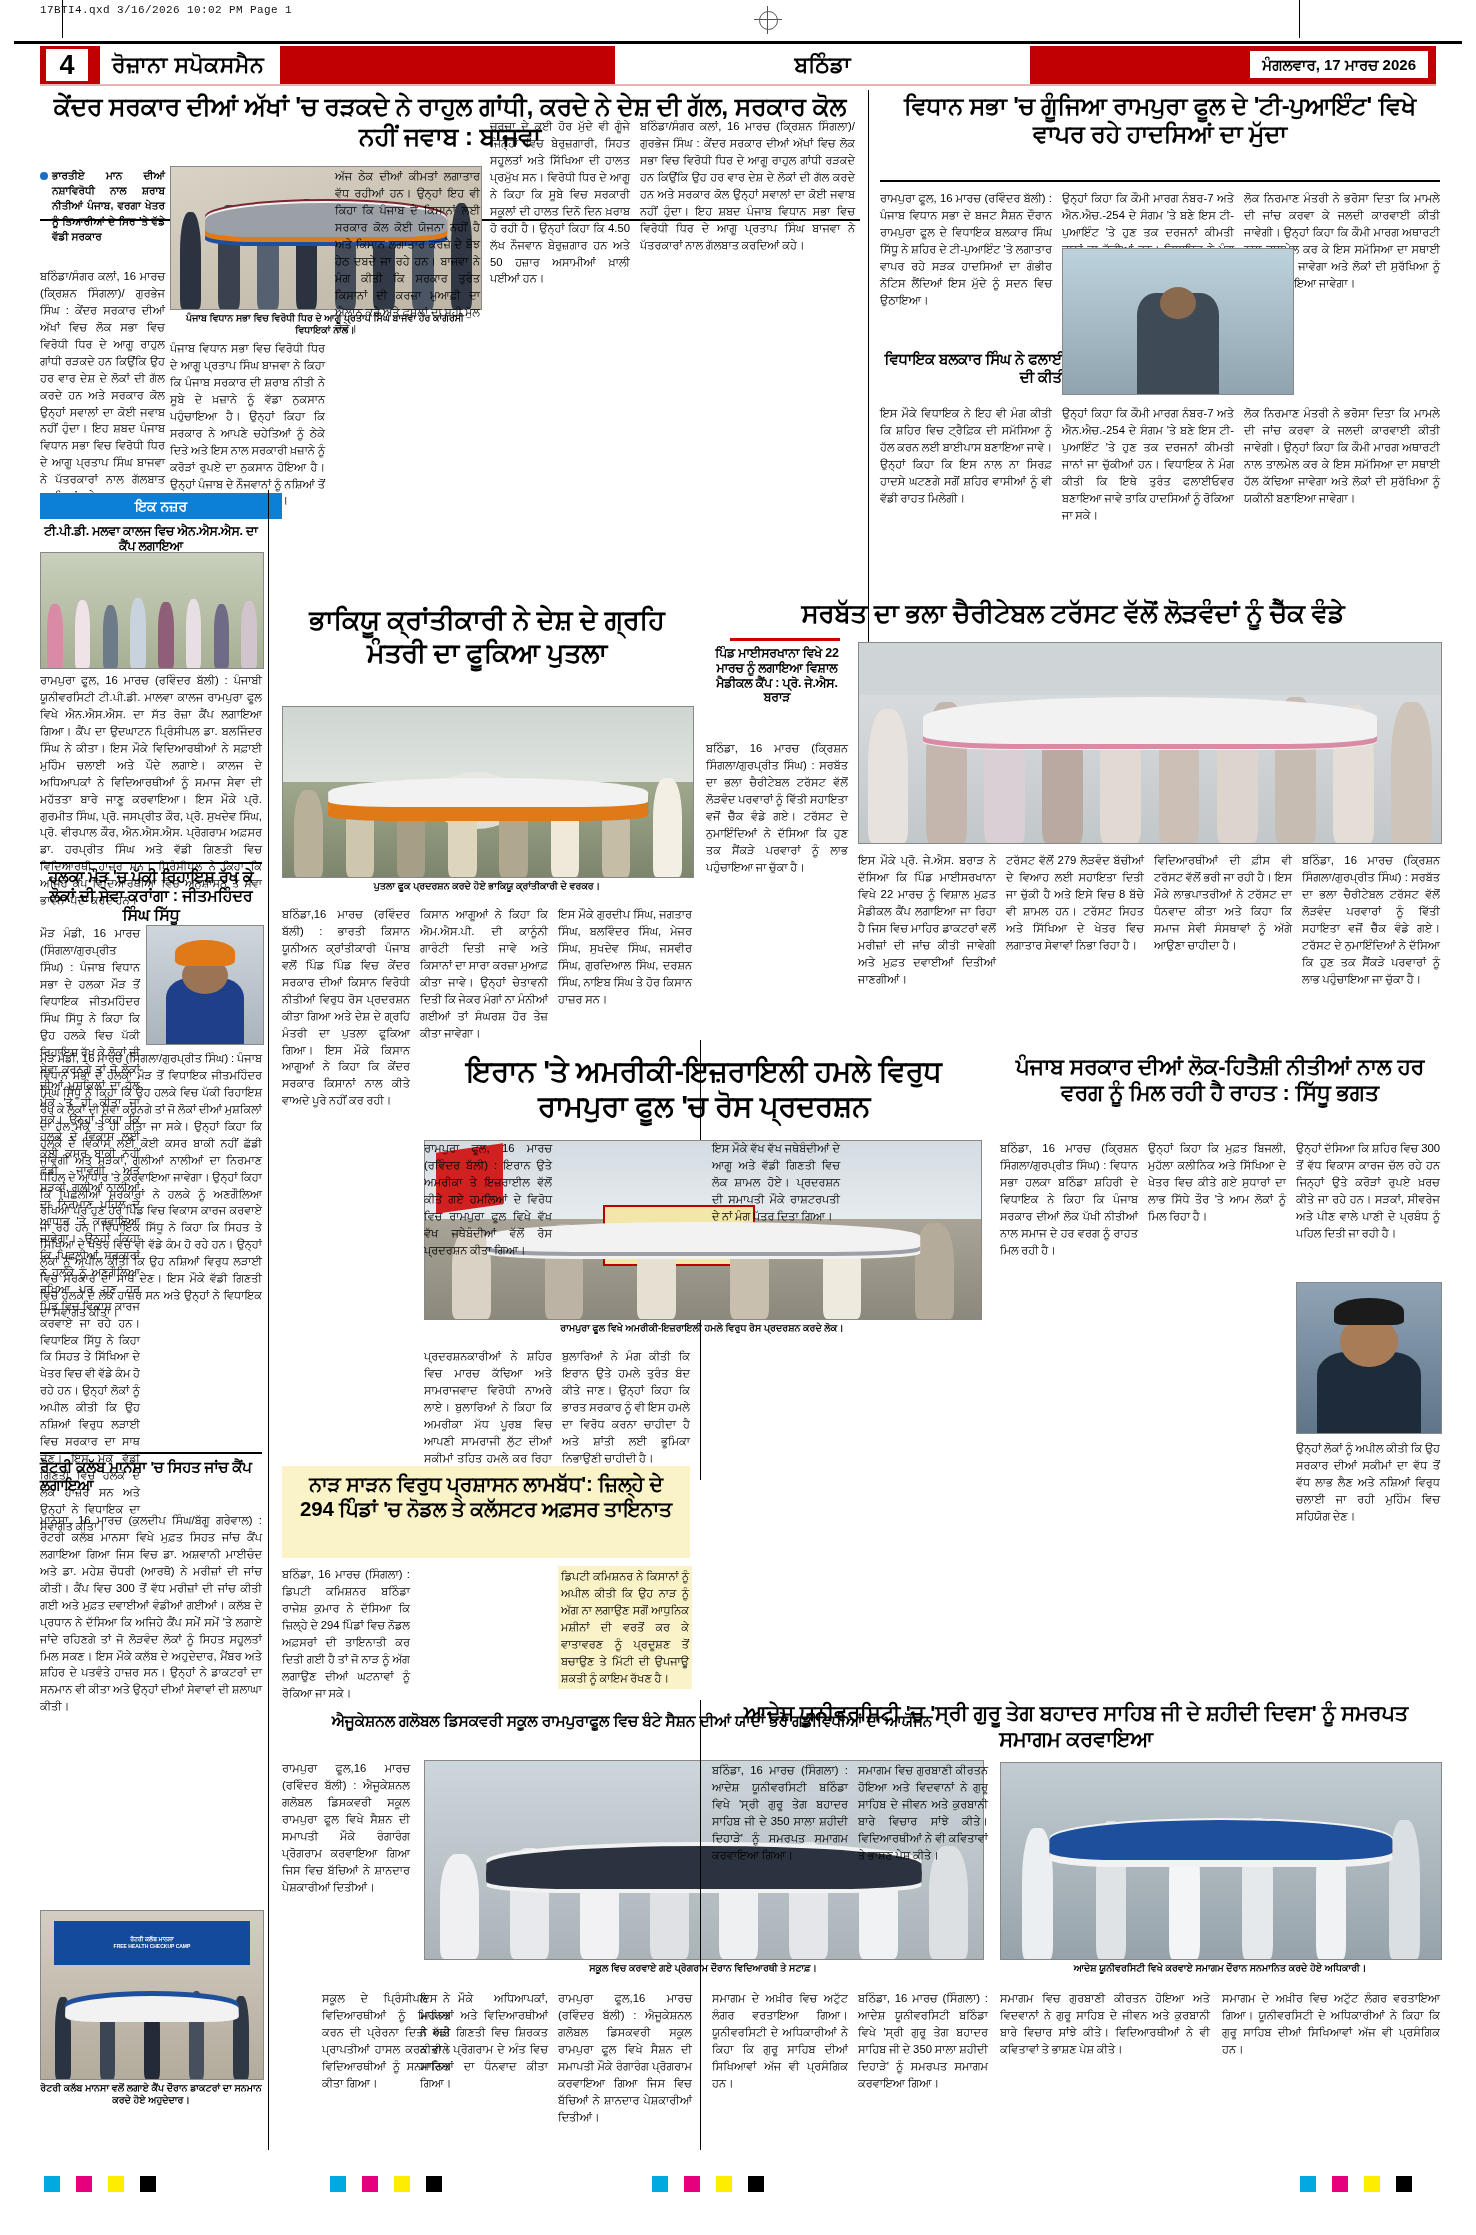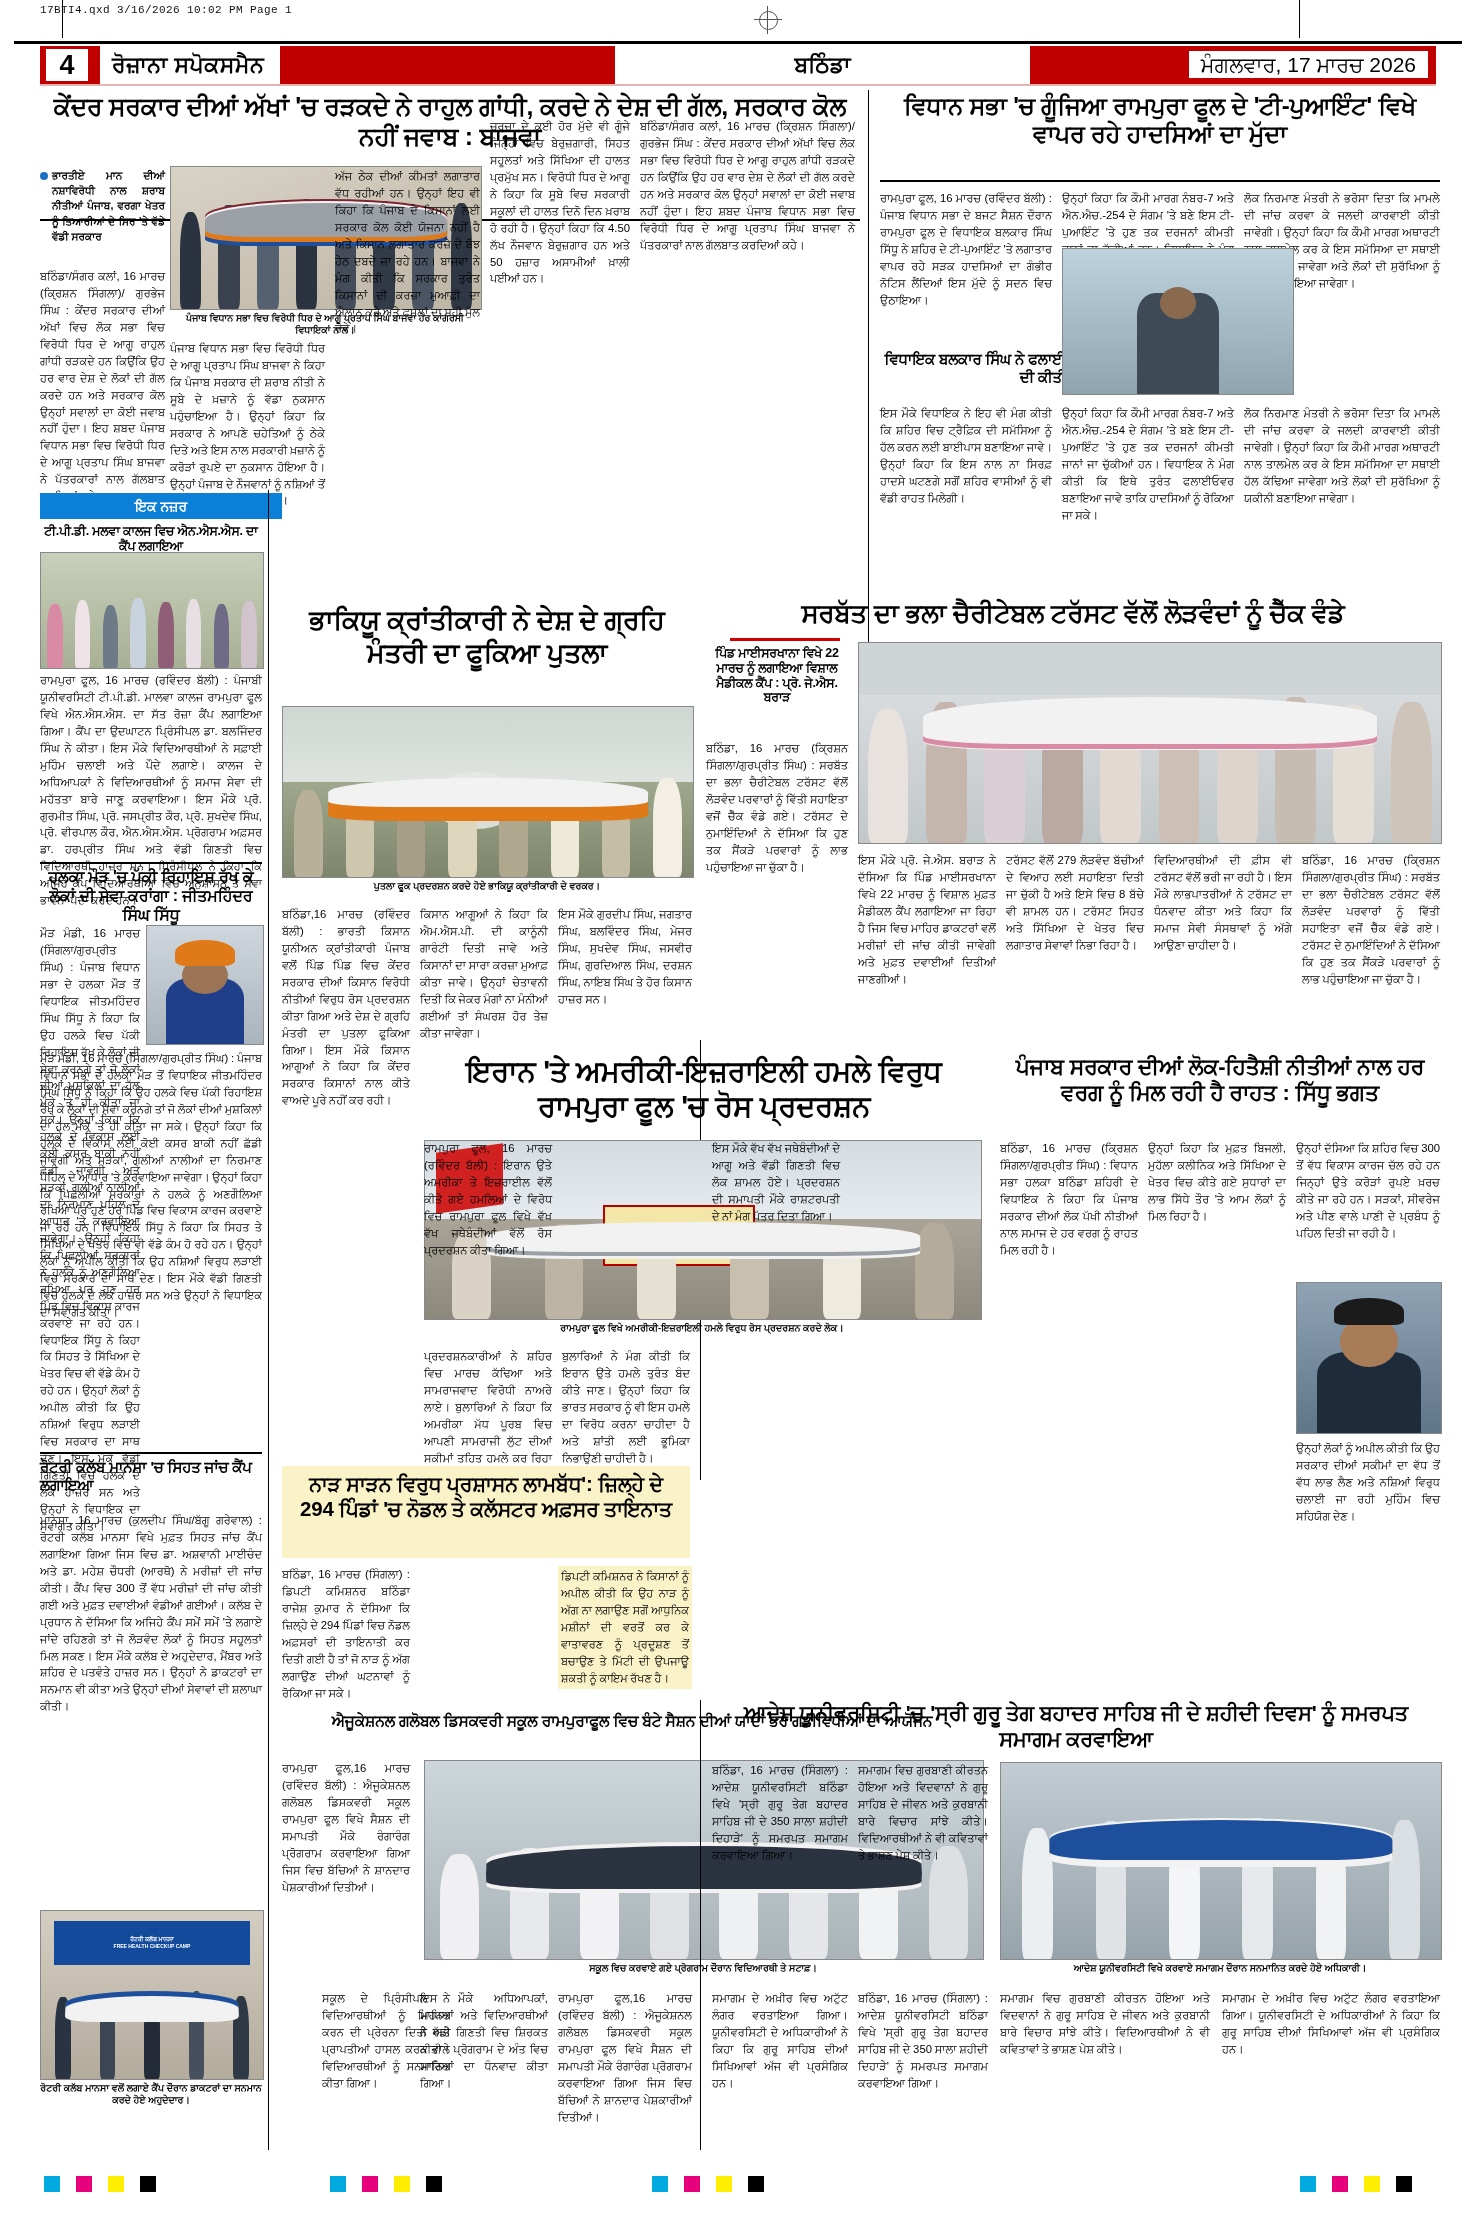--- a/index.html
+++ b/index.html
@@ -40,21 +40,21 @@
   .mh-pagenum span{position:absolute;left:6px;top:3px;width:42px;height:32px;background:#fff;
      color:#000;font-size:27px;font-weight:bold;line-height:32px;text-align:center;}
   .mh-brand{position:absolute;left:60px;top:0;height:38px;z-index:5;background:#fff;
      padding:0 16px 0 12px;display:flex;align-items:center;}
   .mh-brand span{font-size:22px;font-weight:bold;letter-spacing:.5px;white-space:nowrap;}
   .mh-city{position:absolute;left:575px;top:0;width:415px;height:38px;z-index:6;
      display:flex;align-items:center;justify-content:center;}
   .mh-city span{font-size:22px;font-weight:bold;}
   .mh-date{position:absolute;right:8px;top:5px;height:27px;z-index:6;background:#fff;
      padding:0 12px;display:flex;align-items:center;}
-  .mh-date span{font-size:21px;font-weight:normal;white-space:nowrap;}
+  .mh-date span{font-size:15px;font-weight:bold;white-space:nowrap;}
   .mh-underline{position:absolute;left:40px;top:84px;width:1396px;height:2px;background:#e7b4b4;}
 
   
   .hl{font-weight:bold;line-height:1.18;letter-spacing:-.2px;}
   .body-col{font-size:11.3px;line-height:1.5;text-align:justify;
     -webkit-hyphens:auto;hyphens:auto;word-spacing:-.5px;}
   .cap{font-size:9.5px;font-weight:bold;text-align:center;line-height:1.3;}
   .vrule{position:absolute;width:1px;background:#000;}
   .hrule{position:absolute;height:1px;background:#000;}
 

